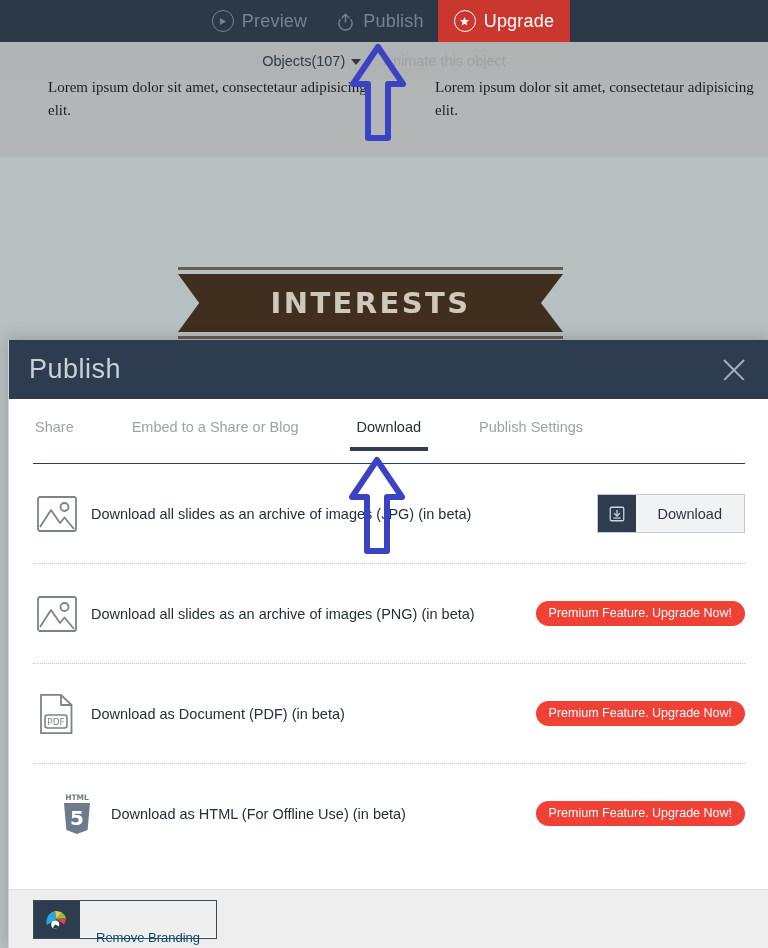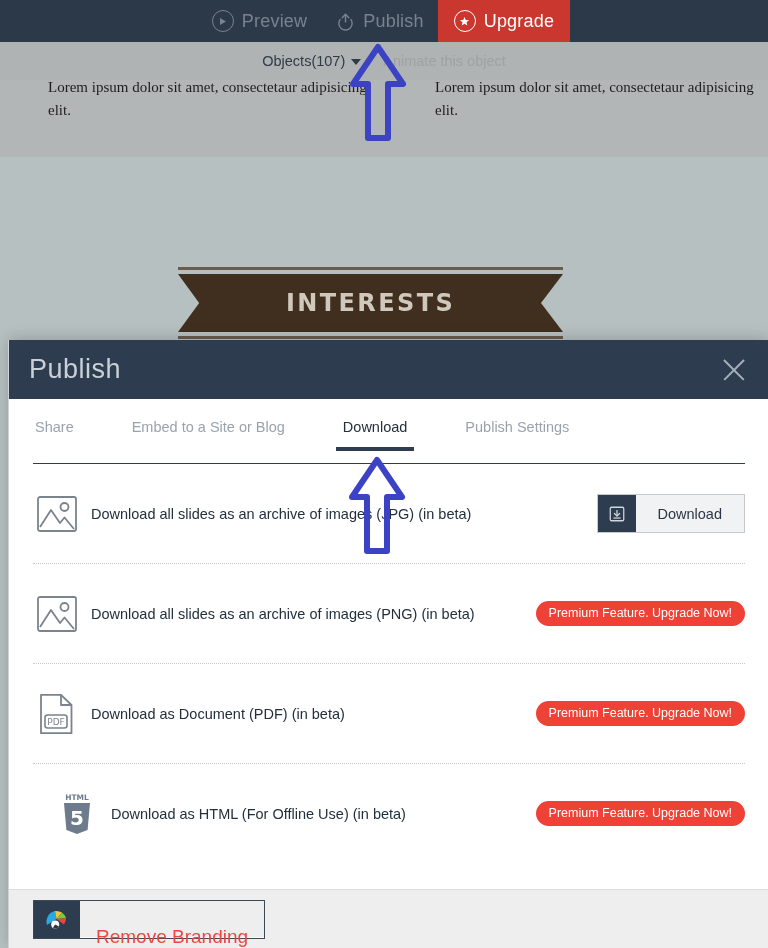--- a/index.html
+++ b/index.html
@@ -64,21 +64,21 @@
   .ribbon{
     position:relative;height:58px;background:#402f1f;margin:4px 0;
     display:flex;align-items:center;justify-content:center;
     clip-path:polygon(0 0,100% 0,100% 100%,0 100%,5.5% 50%);
   }
   .ribbon:after{
     content:"";position:absolute;right:0;top:0;width:22px;height:58px;
     background:#b6c0c0;clip-path:polygon(100% 0,100% 100%,0 50%);
   }
   .ribbon-txt{
-    color:#cfc9bd;font-size:24px;font-weight:bold;letter-spacing:2.4px;
+    color:#cfc9bd;font-size:29px;font-weight:bold;letter-spacing:2.4px;
     font-family:"DejaVu Sans", sans-serif;
   }
 
   
   .donuts{position:absolute;left:0;top:212px;width:768px;height:80px;}
   .donut{position:absolute;width:92px;height:92px;}
 
   
   .modal{
     position:absolute;left:8px;top:340px;width:760px;height:608px;
@@ -137,21 +137,21 @@
     background:#ef4136;color:#fff;font-size:12.5px;border-radius:13px;
     padding:6px 13px;cursor:pointer;white-space:nowrap;line-height:1;
   }
 
   .modal-footer{
     position:absolute;left:0;bottom:0;width:760px;height:58px;background:#eeeeee;
     border-top:1px solid #dddddd;display:flex;align-items:center;padding-left:24px;
   }
   .brand-btn{display:flex;align-items:stretch;height:37px;border:1px solid #3b4a59;cursor:pointer;}
   .brand-ic{width:46px;background:#2d3d4f;display:flex;align-items:center;justify-content:center;}
-  .brand-tx{background:#fafafa;color:#ef4444;font-size:19px;display:flex;align-items:center;padding:0 16px;margin-top:36px;}
+  .brand-tx{background:#fafafa;color:#0c4a6e;font-size:13px;display:flex;align-items:center;padding:0 16px;margin-top:36px;}
 
   
   .arrow{position:absolute;pointer-events:none;}
   .arrow svg{display:block;}
 </style>
 </head>
 <body>
 
 <div class="app-root">
 
@@ -235,21 +235,21 @@
 
 <div class="modal">
 
   <div class="modal-header">
     <span class="modal-title">Publish</span>
     <span class="close-x"></span>
   </div>
 
   <div class="tabs">
     <div class="tab">Share</div>
-    <div class="tab">Embed to a Site or Blog</div>
+    <div class="tab">Embed to a Share or Blog</div>
     <div class="tab active">Download</div>
     <div class="tab">Publish Settings</div>
   </div>
 
   <div class="rows">
 
     <div class="row">
       <div class="row-icon">
         <svg width="40" height="36" viewBox="0 0 40 36">
           <rect x="1" y="1" width="38" height="34" rx="2" fill="none" stroke="#7b838c" stroke-width="1.8"></rect>

